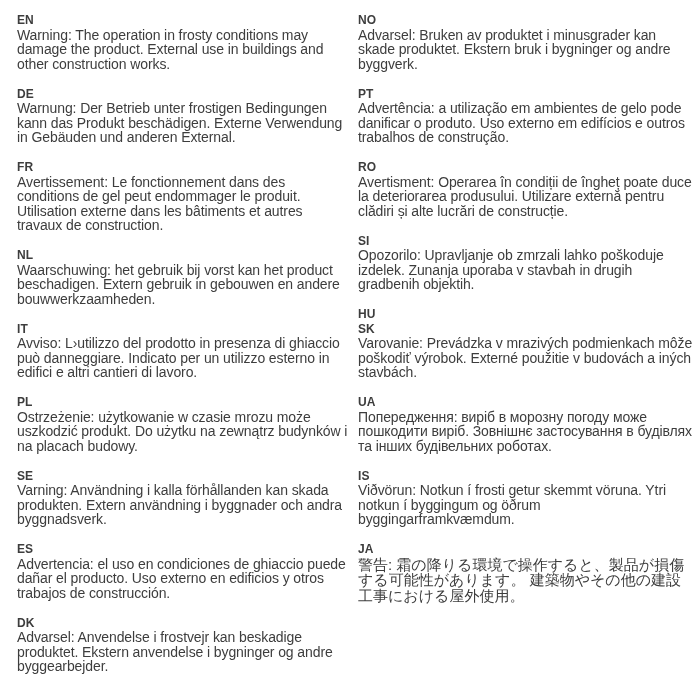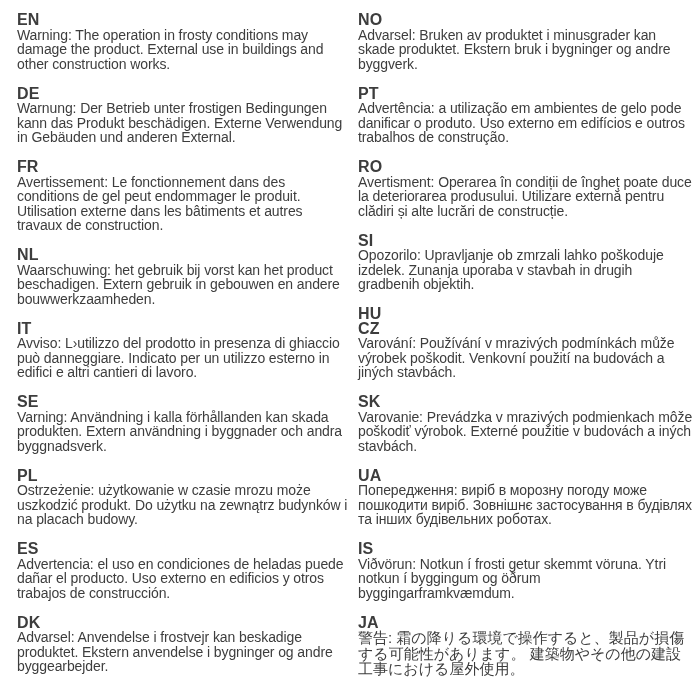--- a/index.html
+++ b/index.html
@@ -22,21 +22,21 @@
     height: 700px;
   }
   .col {
     display: flex;
     flex-direction: column;
   }
   .col-left  { width: 333px; }
   .col-right { width: 336px; margin-left: 8px; }
   .lang-section { margin: 0; }
   .lang-code {
-    font-size: 16px;
+    font-size: 12px;
     line-height: 14.5px;
     font-weight: bold;
     margin: 0;
     letter-spacing: 0.1px;
   }
   .lang-text {
     font-size: 14px;
     line-height: 14.5px;
     margin: 0 0 15.5px 0;
     letter-spacing: -0.1px;
@@ -67,30 +67,30 @@
     </section>
     <section class="lang-section">
       <h2 class="lang-code">NL</h2>
       <p class="lang-text">Waarschuwing: het gebruik bij vorst kan het product beschadigen. Extern gebruik in gebouwen en andere bouwwerkzaamheden.</p>
     </section>
     <section class="lang-section">
       <h2 class="lang-code">IT</h2>
       <p class="lang-text">Avviso: L›utilizzo del prodotto in presenza di ghiaccio può danneggiare. Indicato per un utilizzo esterno in edifici e altri cantieri di lavoro.</p>
     </section>
     <section class="lang-section">
+      <h2 class="lang-code">PL</h2>
+      <p class="lang-text">Ostrzeżenie: użytkowanie w czasie mrozu może uszkodzić produkt. Do użytku na zewnątrz budynków i na placach budowy.</p>
+    </section>
+    <section class="lang-section">
       <h2 class="lang-code">SE</h2>
       <p class="lang-text">Varning: Användning i kalla förhållanden kan skada produkten. Extern användning i byggnader och andra byggnadsverk.</p>
     </section>
     <section class="lang-section">
-      <h2 class="lang-code">PL</h2>
-      <p class="lang-text">Ostrzeżenie: użytkowanie w czasie mrozu może uszkodzić produkt. Do użytku na zewnątrz budynków i na placach budowy.</p>
-    </section>
-    <section class="lang-section">
       <h2 class="lang-code">ES</h2>
-      <p class="lang-text">Advertencia: el uso en condiciones de heladas puede dañar el producto. Uso externo en edificios y otros trabajos de construcción.</p>
+      <p class="lang-text">Advertencia: el uso en condiciones de ghiaccio puede dañar el producto. Uso externo en edificios y otros trabajos de construcción.</p>
     </section>
     <section class="lang-section">
       <h2 class="lang-code">DK</h2>
       <p class="lang-text">Advarsel: Anvendelse i frostvejr kan beskadige produktet. Ekstern anvendelse i bygninger og andre byggearbejder.</p>
     </section>
   </div>
 
   <div class="col col-right">
     <section class="lang-section">
       <h2 class="lang-code">NO</h2>
@@ -105,24 +105,20 @@
       <p class="lang-text">Avertisment: Operarea în condiții de îngheț poate duce la deteriorarea produsului. Utilizare externă pentru clădiri și alte lucrări de construcție.</p>
     </section>
     <section class="lang-section">
       <h2 class="lang-code">SI</h2>
       <p class="lang-text">Opozorilo: Upravljanje ob zmrzali lahko poškoduje izdelek. Zunanja uporaba v stavbah in drugih gradbenih objektih.</p>
     </section>
     <section class="lang-section">
       <h2 class="lang-code">HU</h2>
     </section>
     <section class="lang-section">
-      <h2 class="lang-code">CZ</h2>
-      <p class="lang-text">Varování: Používání v mrazivých podmínkách může výrobek poškodit. Venkovní použití na budovách a jiných stavbách.</p>
-    </section>
-    <section class="lang-section">
       <h2 class="lang-code">SK</h2>
       <p class="lang-text">Varovanie: Prevádzka v mrazivých podmienkach môže poškodiť výrobok. Externé použitie v budovách a iných stavbách.</p>
     </section>
     <section class="lang-section">
       <h2 class="lang-code">UA</h2>
       <p class="lang-text">Попередження: виріб в морозну погоду може пошкодити виріб. Зовнішнє застосування в будівлях та інших будівельних роботах.</p>
     </section>
     <section class="lang-section">
       <h2 class="lang-code">IS</h2>
       <p class="lang-text">Viðvörun: Notkun í frosti getur skemmt vöruna. Ytri notkun í byggingum og öðrum byggingarframkvæmdum.</p>

